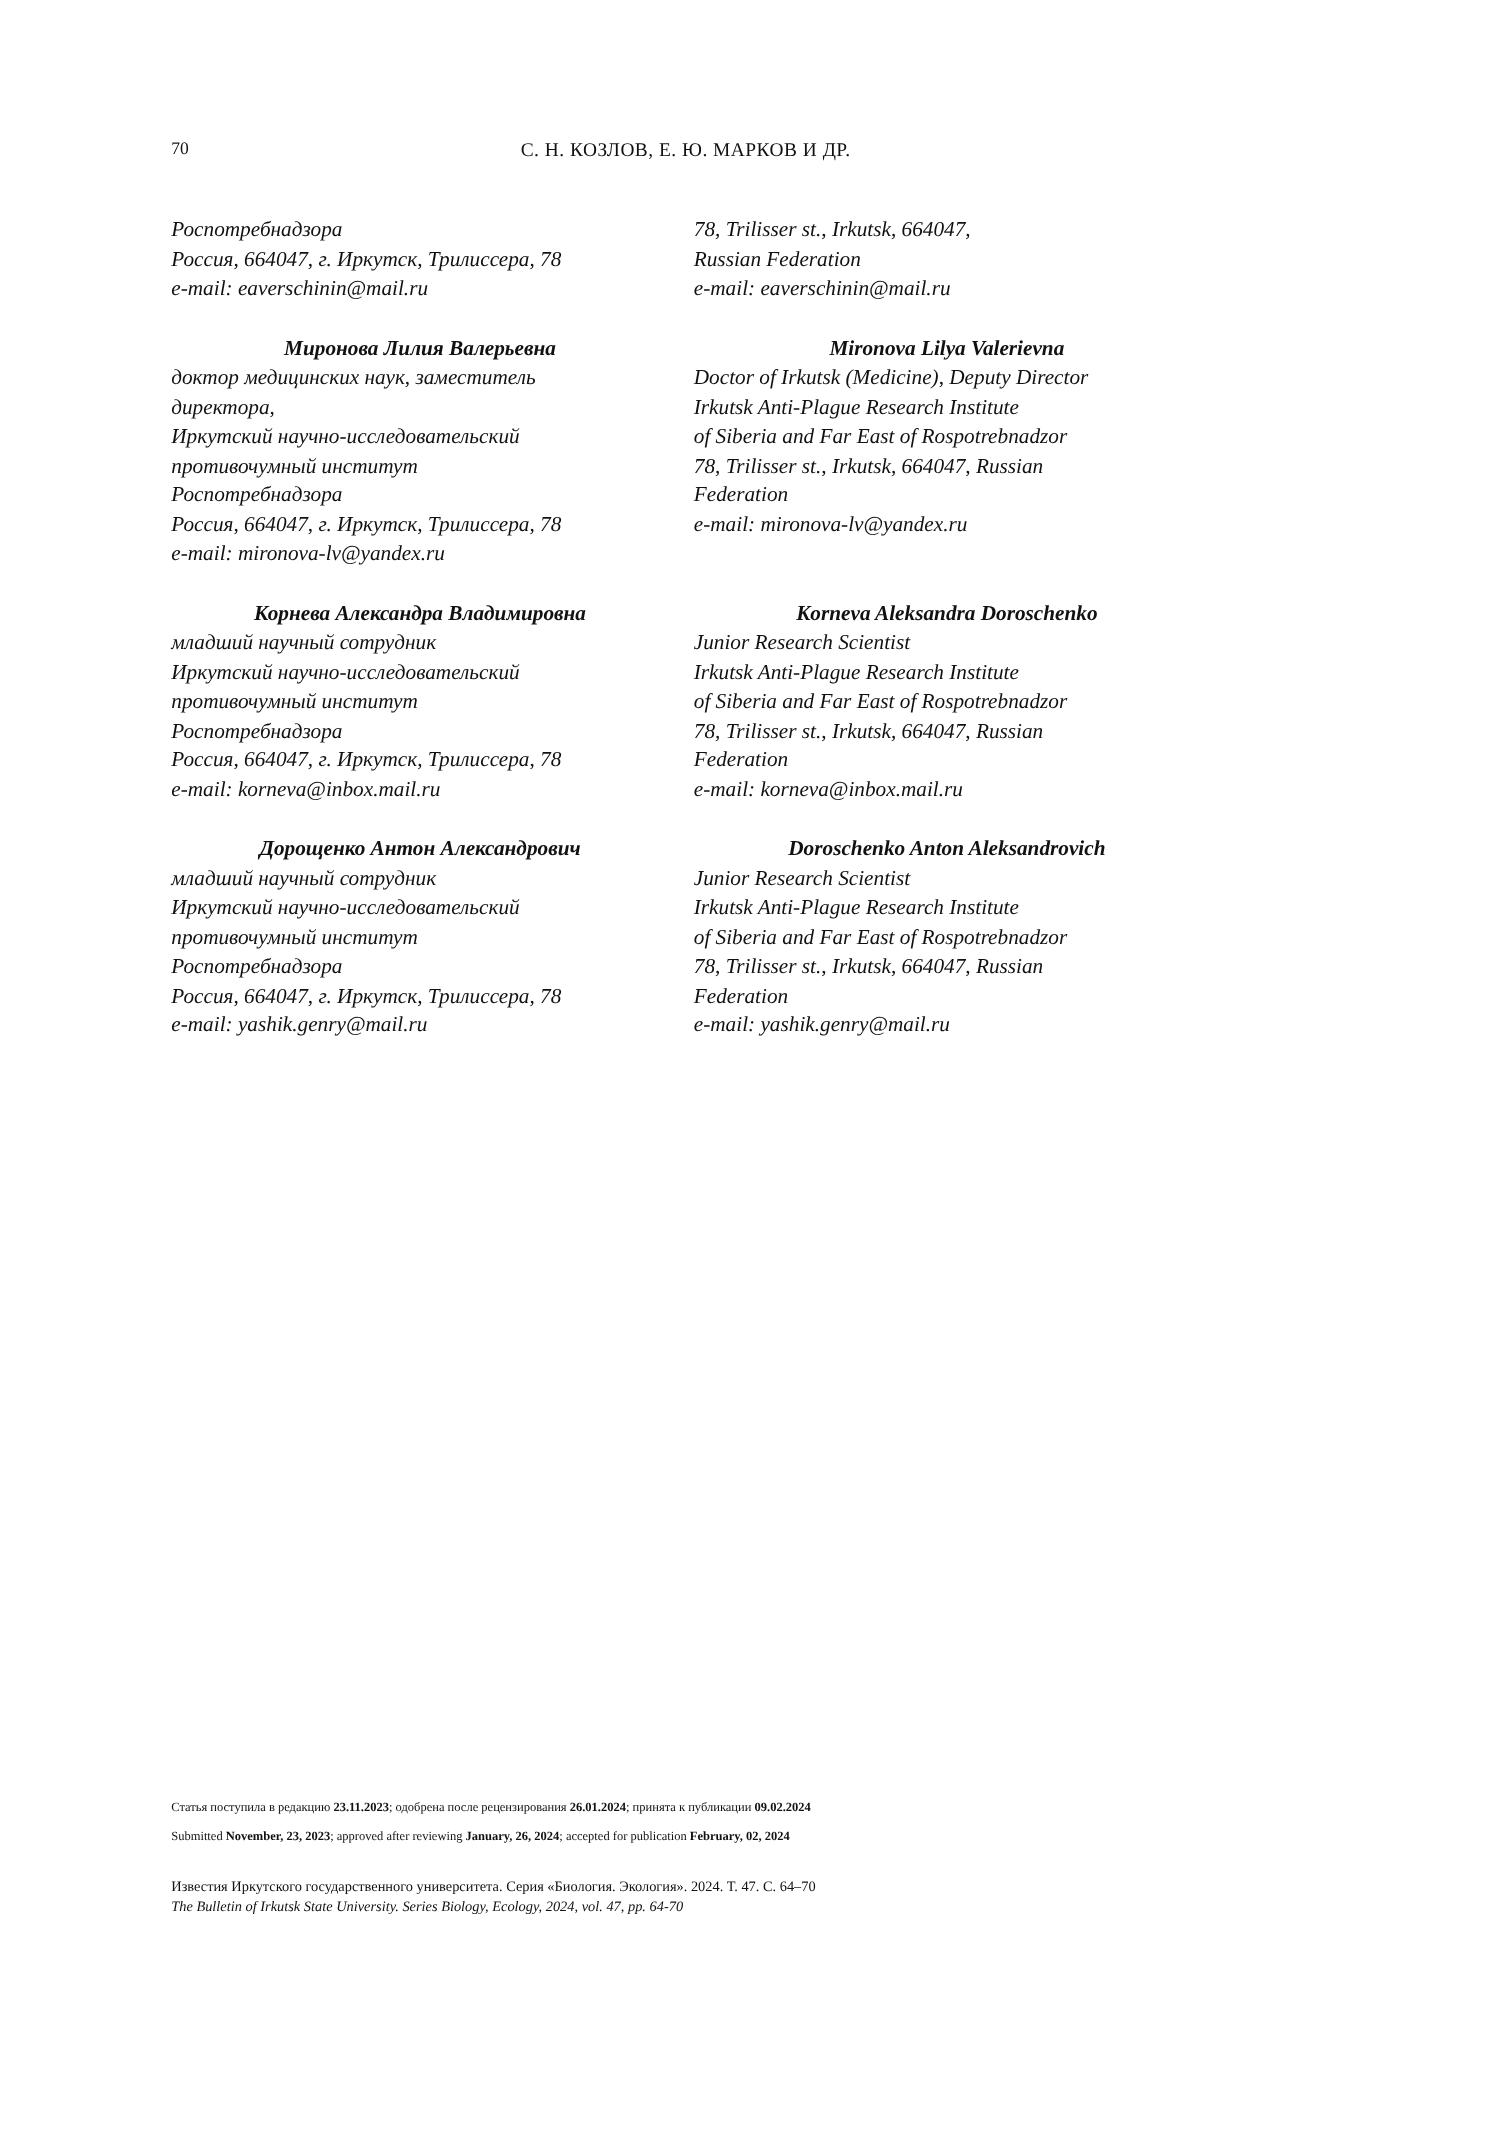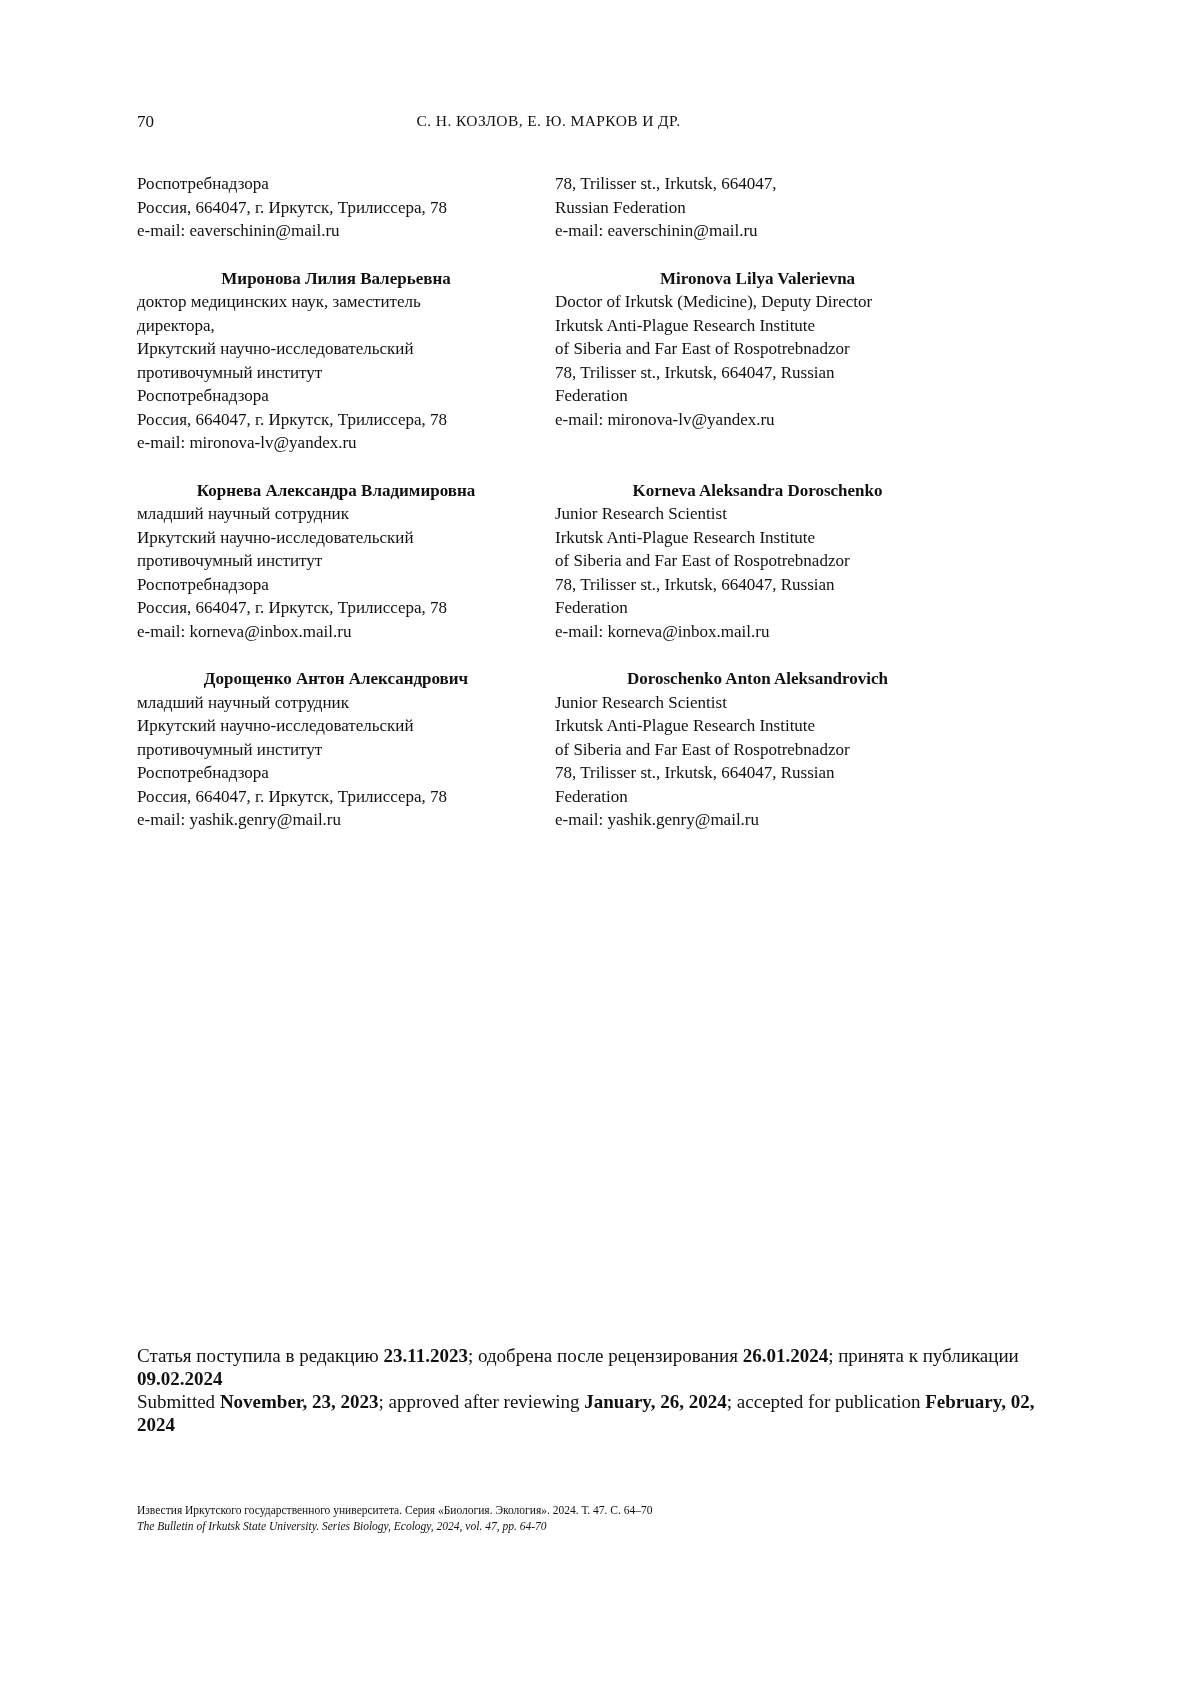--- a/index.html
+++ b/index.html
@@ -19,39 +19,39 @@
     position: absolute;
     left: 137px; top: 112px; width: 823px;
   }
   .header-row {
     position: relative;
     height: 24px;
     margin-bottom: 36px;
   }
   .page-number {
     position: absolute; left: 0; top: 0;
-    font-size: 17px;
+    font-size: 14px;
   }
   .running-head {
     text-align: center;
     font-size: 15.5px;
     letter-spacing: 0.4px;
   }
   .entry-row {
     display: flex;
     margin-bottom: 24px;
   }
-  .cell { font-size: 17px; line-height: 23.5px; }
+  .cell { font-style: italic; font-size: 17px; line-height: 23.5px; }
   .cell-ru { width: 418px; padding-right: 20px; }
   .cell-en { width: 405px; }
   .author-name { font-weight: bold; text-align: center; }
   .dates-block {
     position: absolute;
-    left: 137px; top: 1344px; width: 930px;
-    font-size: 19px; line-height: 23px;
+    left: 137px; top: 1435px; width: 930px;
+    font-size: 10px; line-height: 23px;
   }
   .dates-line .b { font-weight: bold; }
   .journal-block {
     position: absolute;
     left: 137px; top: 1462px; width: 930px;
     font-size: 11.5px; line-height: 16px; margin-top: 40px;
   }
   .journal-en { font-style: italic; }
 </style>
 </head>

